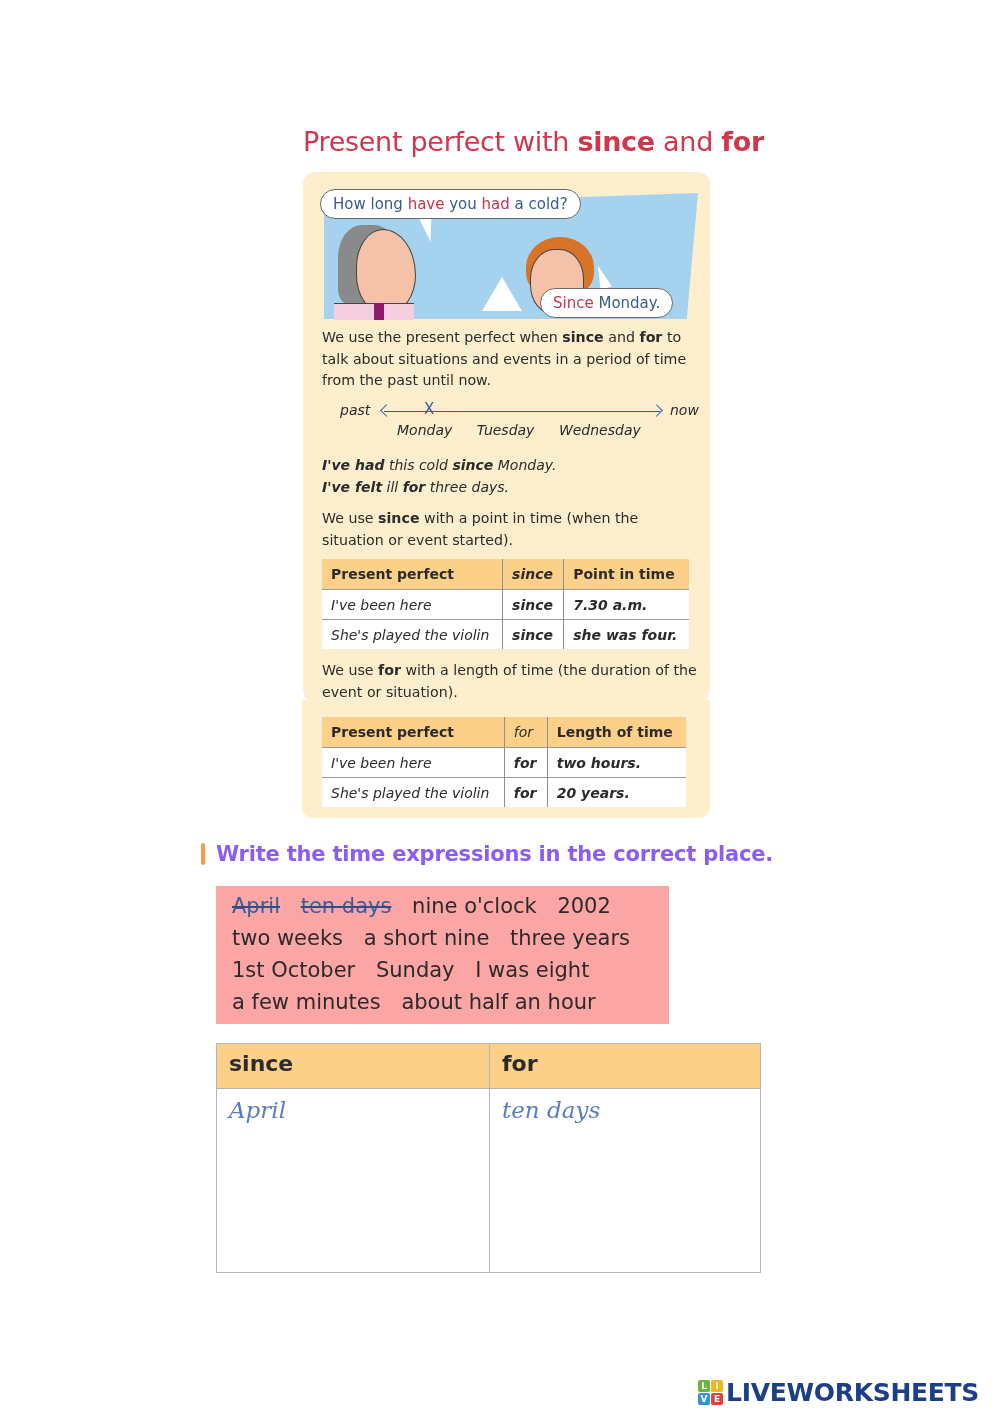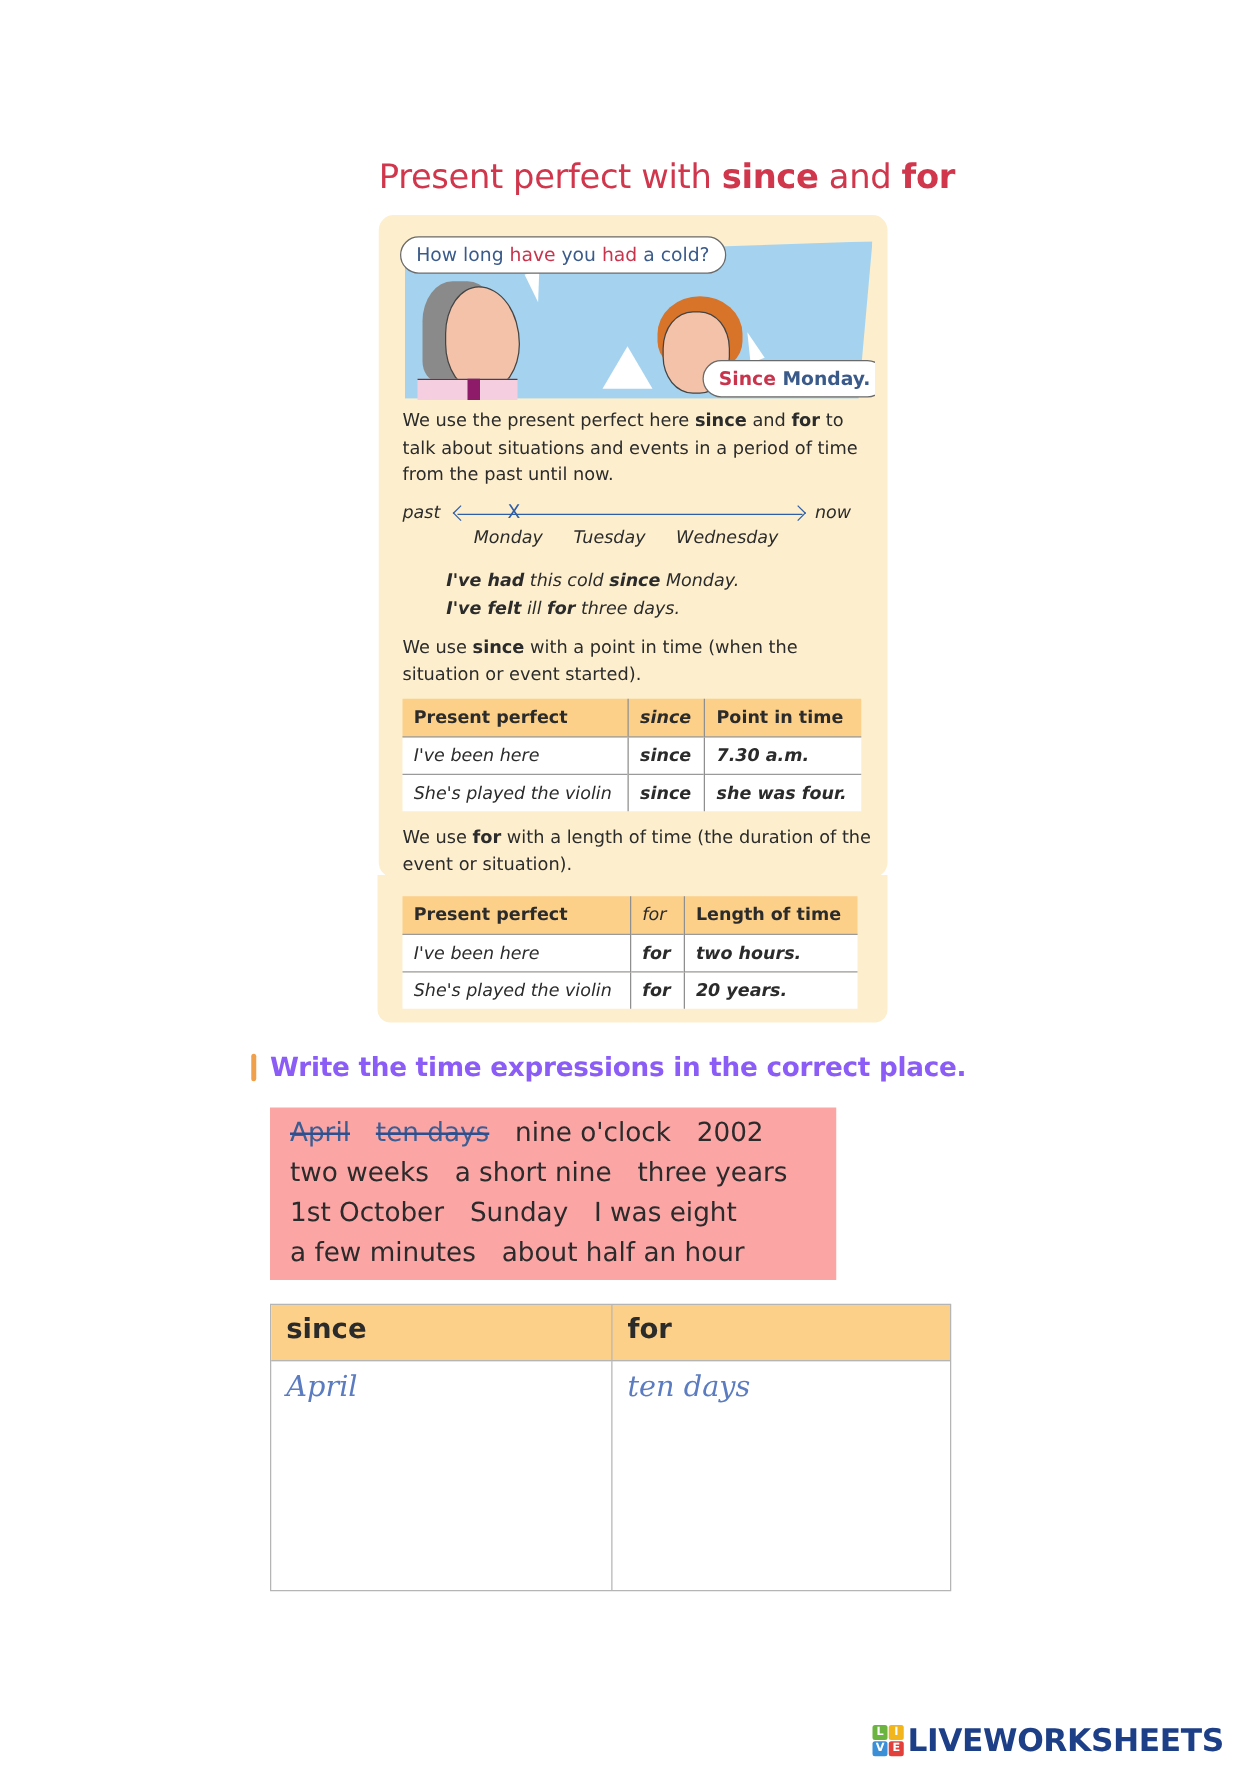--- a/index.html
+++ b/index.html
@@ -32,21 +32,21 @@
     position: absolute; left: 10px; top: 8px; width: 374px; height: 126px; background: #a5d3ef;
     clip-path: polygon(0 10%, 100% 0, 97% 100%, 0 100%);
   }
   .bubble {
     position: absolute; background: #fff; border: 1.5px solid #6a6a6a; border-radius: 18px;
     font-family: "DejaVu Sans", sans-serif; font-size: 15px; color: #3a5a8a; white-space: nowrap;
     padding: 5px 12px;
   }
   .bubble .red { color: #c9344d; }
   .bubble1 { left: 6px; top: 4px; }
-  .bubble2 { left: 248px; top: 103px; font-weight: bold; }
+  .bubble2 { left: 226px; top: 103px; }
   .tail1 {
     position: absolute; left: 108px; top: 33px; width: 0; height: 0;
     border-left: 6px solid transparent; border-right: 6px solid transparent; border-top: 24px solid #fff;
     transform: rotate(-12deg);
   }
   .tail2 {
     position: absolute; left: 282px; top: 80px; width: 0; height: 0;
     border-left: 6px solid transparent; border-right: 6px solid transparent; border-bottom: 24px solid #fff;
     transform: rotate(-20deg);
   }
@@ -59,30 +59,30 @@
   .p2-face { left: 216px; top: 64px; width: 52px; height: 64px; background: #f3c2a8; border: 1.5px solid #444; border-radius: 45%; }
   .tissue {
     position: absolute; left: 168px; top: 92px; width: 0; height: 0;
     border-left: 20px solid transparent; border-right: 20px solid transparent; border-bottom: 34px solid #ffffff;
   }
 
   
   .para { font-size: 14.2px; line-height: 21.5px; color: #2b2b2b; }
   .para b { font-weight: bold; }
   .p-intro { left: 322px; top: 327px; width: 380px; }
-  .timeline { left: 322px; top: 400px; width: 380px; height: 48px; }
+  .timeline { left: 340px; top: 400px; width: 380px; height: 48px; }
   .tl-past { position: absolute; left: 0; top: 2px; font-style: italic; font-size: 14px; }
   .tl-now { position: absolute; left: 330px; top: 2px; font-style: italic; font-size: 14px; }
   .tl-line { position: absolute; left: 44px; top: 11px; width: 276px; height: 0; border-top: 1.6px solid #2f5ea8; }
   .tl-arrow-l { position: absolute; left: 42px; top: 6px; width: 8px; height: 8px; border-left: 1.6px solid #2f5ea8; border-bottom: 1.6px solid #2f5ea8; transform: rotate(45deg); }
   .tl-arrow-r { position: absolute; left: 312px; top: 6px; width: 8px; height: 8px; border-right: 1.6px solid #2f5ea8; border-top: 1.6px solid #2f5ea8; transform: rotate(45deg); }
   .tl-x { position: absolute; left: 84px; top: 0px; color: #2f5ea8; font-size: 15px; }
   .tl-days { position: absolute; left: 57px; top: 22px; font-style: italic; font-size: 14px; white-space: nowrap; }
   .tl-days span { margin-right: 20px; }
-  .examples { left: 322px; top: 454px; font-style: italic; font-size: 14px; line-height: 22px; margin-left: 35px; }
+  .examples { left: 322px; top: 454px; font-style: italic; font-size: 14px; line-height: 22px; }
   .examples b { font-weight: bold; }
   .p-since { left: 322px; top: 508px; width: 380px; }
   .p-for { left: 322px; top: 660px; width: 385px; }
 
   
   table.gt { border-collapse: collapse; font-size: 14px; position: absolute; }
   table.gt th { background: #fcd088; font-weight: bold; text-align: left; padding: 0 9px; height: 30px; color: #2b2b2b; }
   table.gt td { background: #ffffff; padding: 0 9px; height: 29px; border-top: 1.5px solid #9a9a9a; }
   table.gt th + th, table.gt td + td { border-left: 1.5px solid #8f8f8f; }
   table.gt .it { font-style: italic; }
@@ -131,21 +131,21 @@
   <div class="p1-tie"></div>
   <div class="person-head p2-hair"></div>
   <div class="person-head p2-face"></div>
   <div class="tissue"></div>
   <div class="tail1"></div>
   <div class="bubble bubble1"><span>How long </span><span class="red">have</span><span> you </span><span class="red">had</span><span> a cold?</span></div>
   <div class="tail2"></div>
   <div class="bubble bubble2"><span class="red">Since</span><span> Monday.</span></div>
 </div>
 
-<div class="abs para p-intro"><span>We use the present perfect here </span><b>since</b><span> and </span><b>for</b><span> to talk about situations and events in a period of time from the past until now.</span></div>
+<div class="abs para p-intro"><span>We use the present perfect when </span><b>since</b><span> and </span><b>for</b><span> to talk about situations and events in a period of time from the past until now.</span></div>
 
 <div class="abs timeline">
   <span class="tl-past">past</span>
   <div class="tl-line"></div>
   <div class="tl-arrow-l"></div>
   <div class="tl-arrow-r"></div>
   <span class="tl-x">X</span>
   <span class="tl-now">now</span>
   <div class="tl-days">
     <span>Monday</span>

